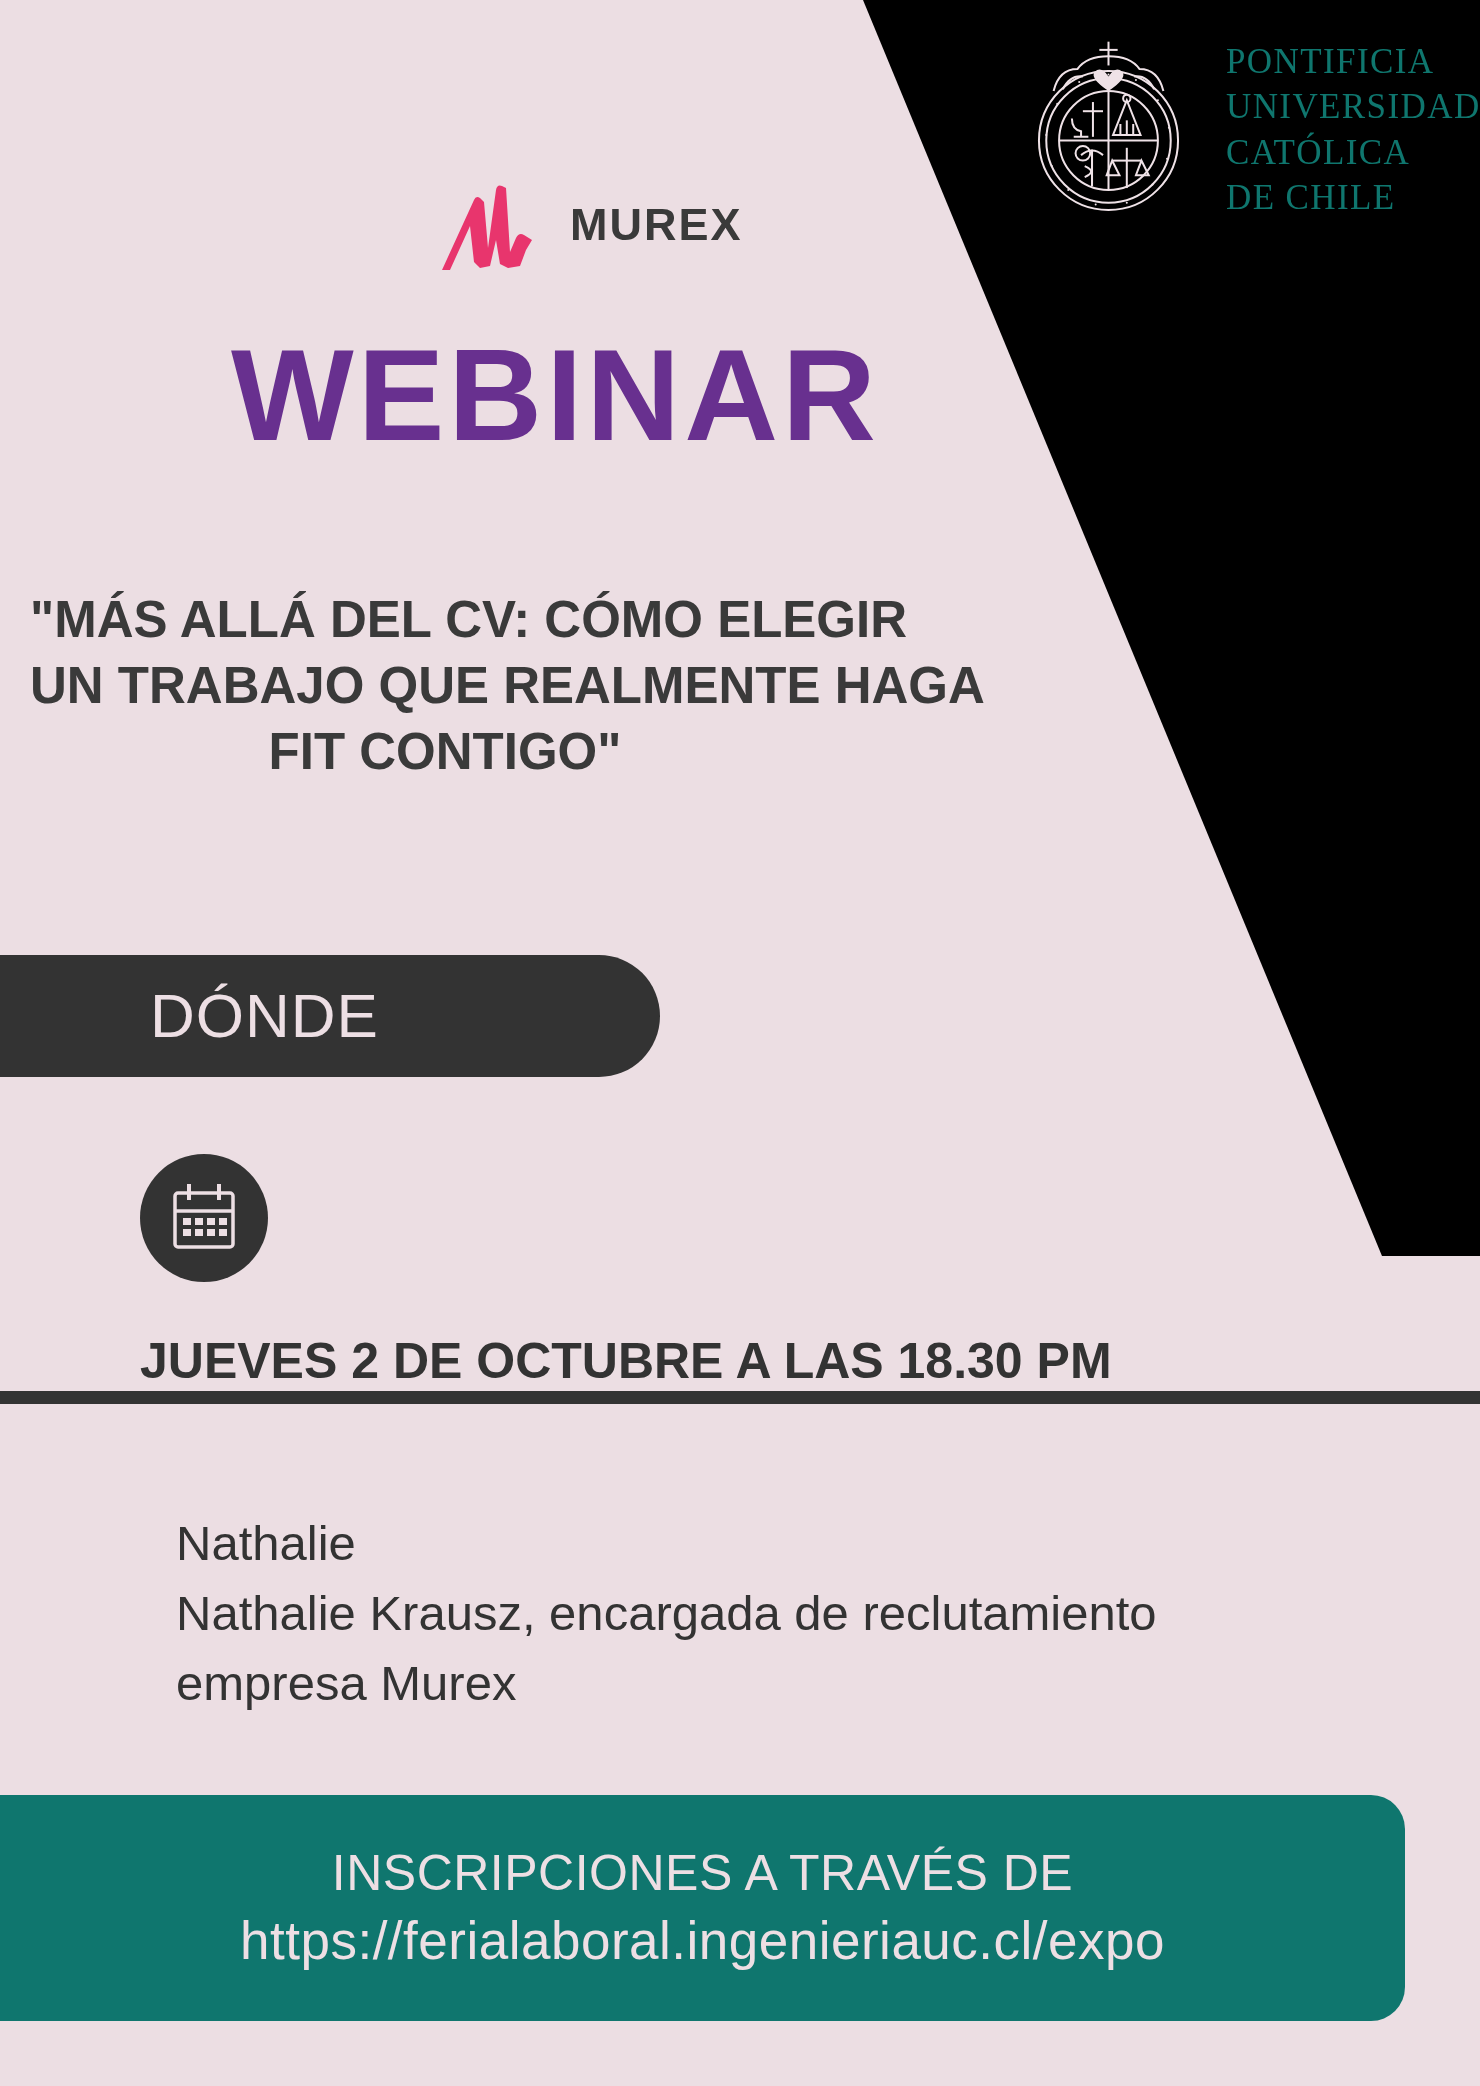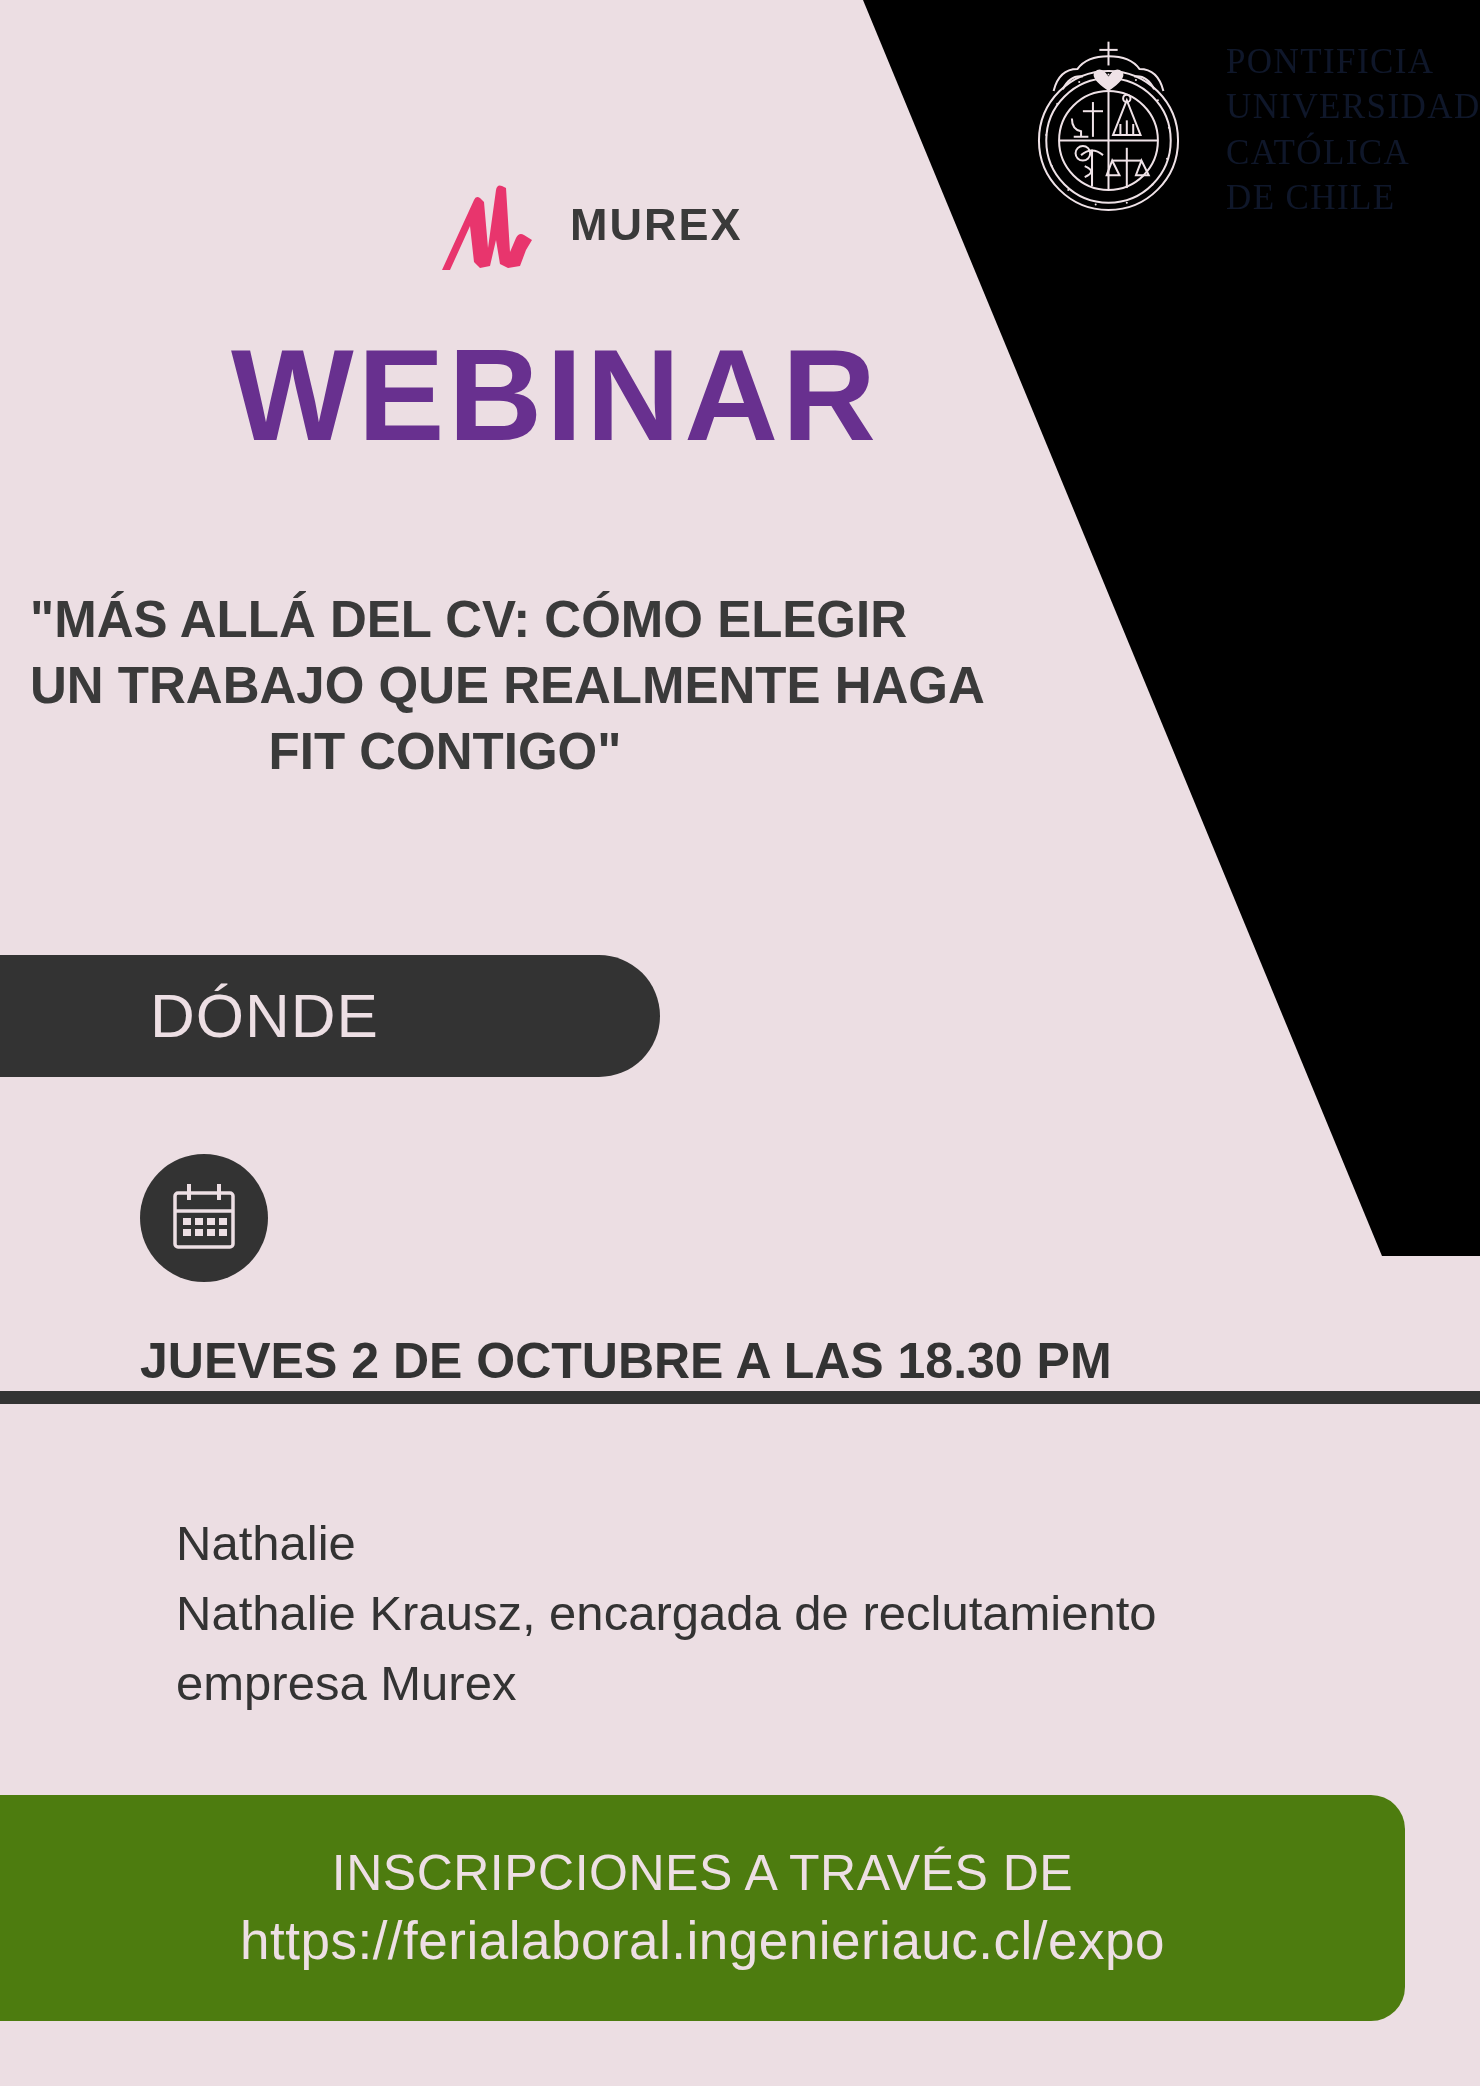--- a/index.html
+++ b/index.html
@@ -58,21 +58,21 @@
     display: flex;
     align-items: center;
     gap: 26px;
   }
   .uc-shield {
     width: 183px;
     height: 183px;
     flex: 0 0 auto;
   }
   .uc-words {
-    color: #0f172a;
+    color: #0f766e;
     font-family: "Liberation Serif", serif;
     font-size: 35px;
     line-height: 1.30;
     letter-spacing: 1.4px;
     white-space: nowrap;
   }
 
   
   .webinar {
     position: absolute;
@@ -183,21 +183,21 @@
   }
   .speaker-block div { white-space: nowrap; }
 
   
   .inscr-bar {
     position: absolute;
     left: 0;
     top: 1795px;
     width: 1405px;
     height: 226px;
-    background: #4d7c0f;
+    background: #0f766e;
     border-radius: 0 34px 34px 0;
     display: flex;
     flex-direction: column;
     align-items: center;
     justify-content: center;
     gap: 4px;
   }
   .inscr-line1 {
     color: #eddfe4;
     font-family: "Liberation Sans", sans-serif;

